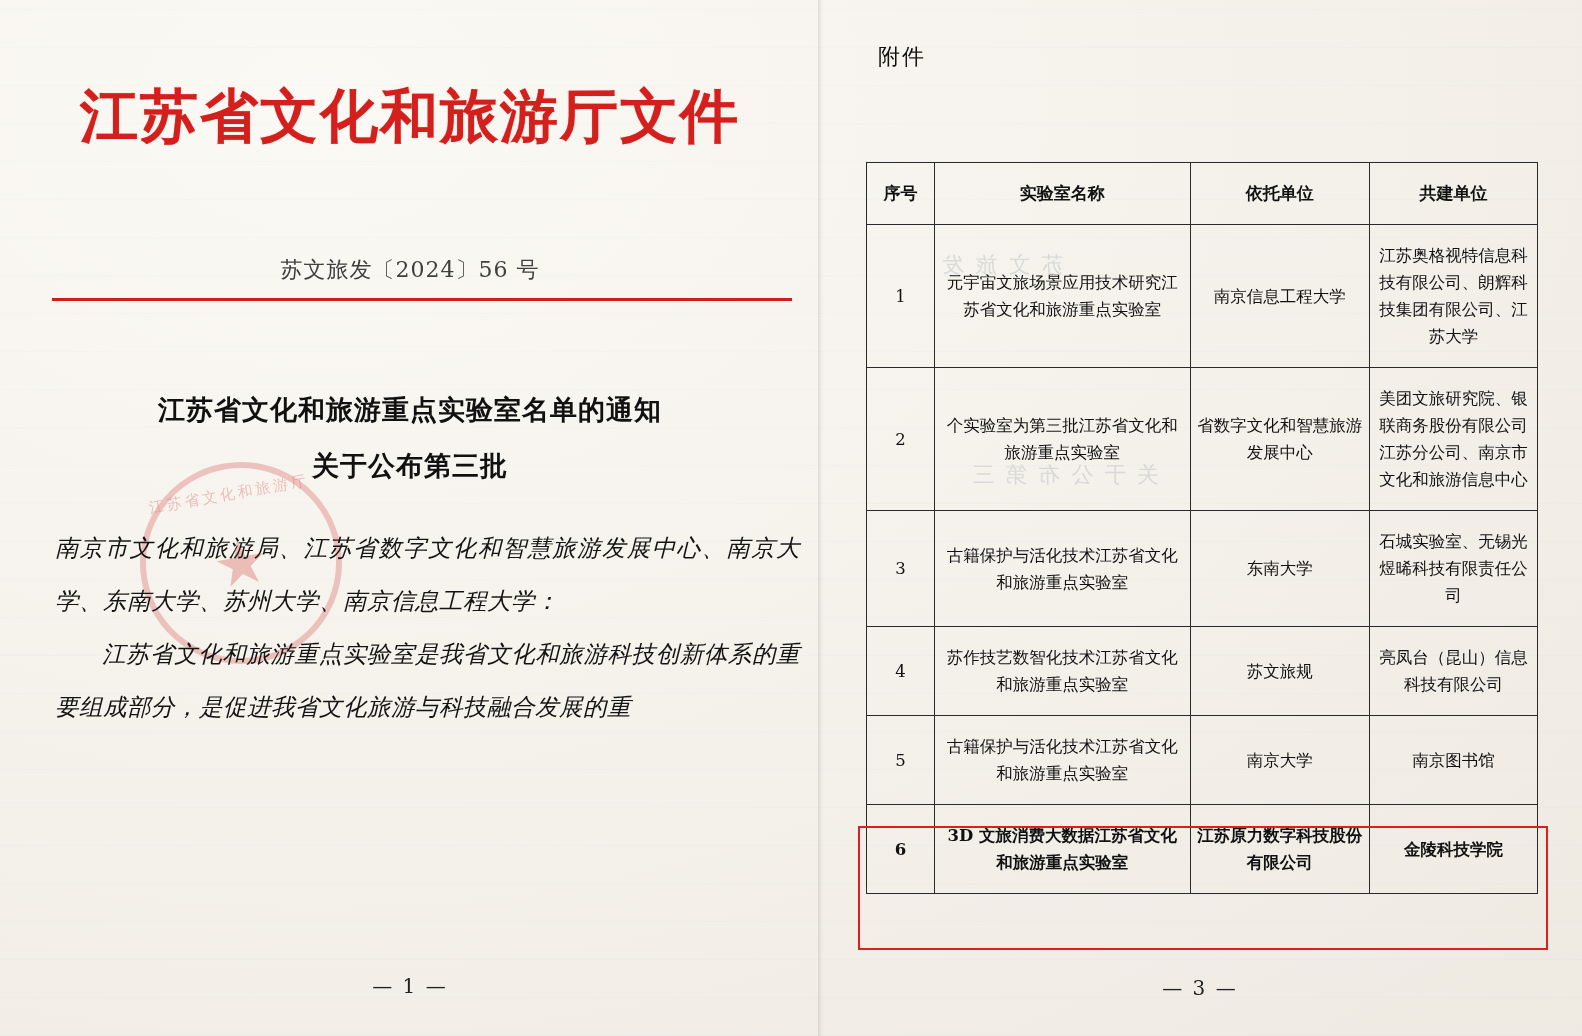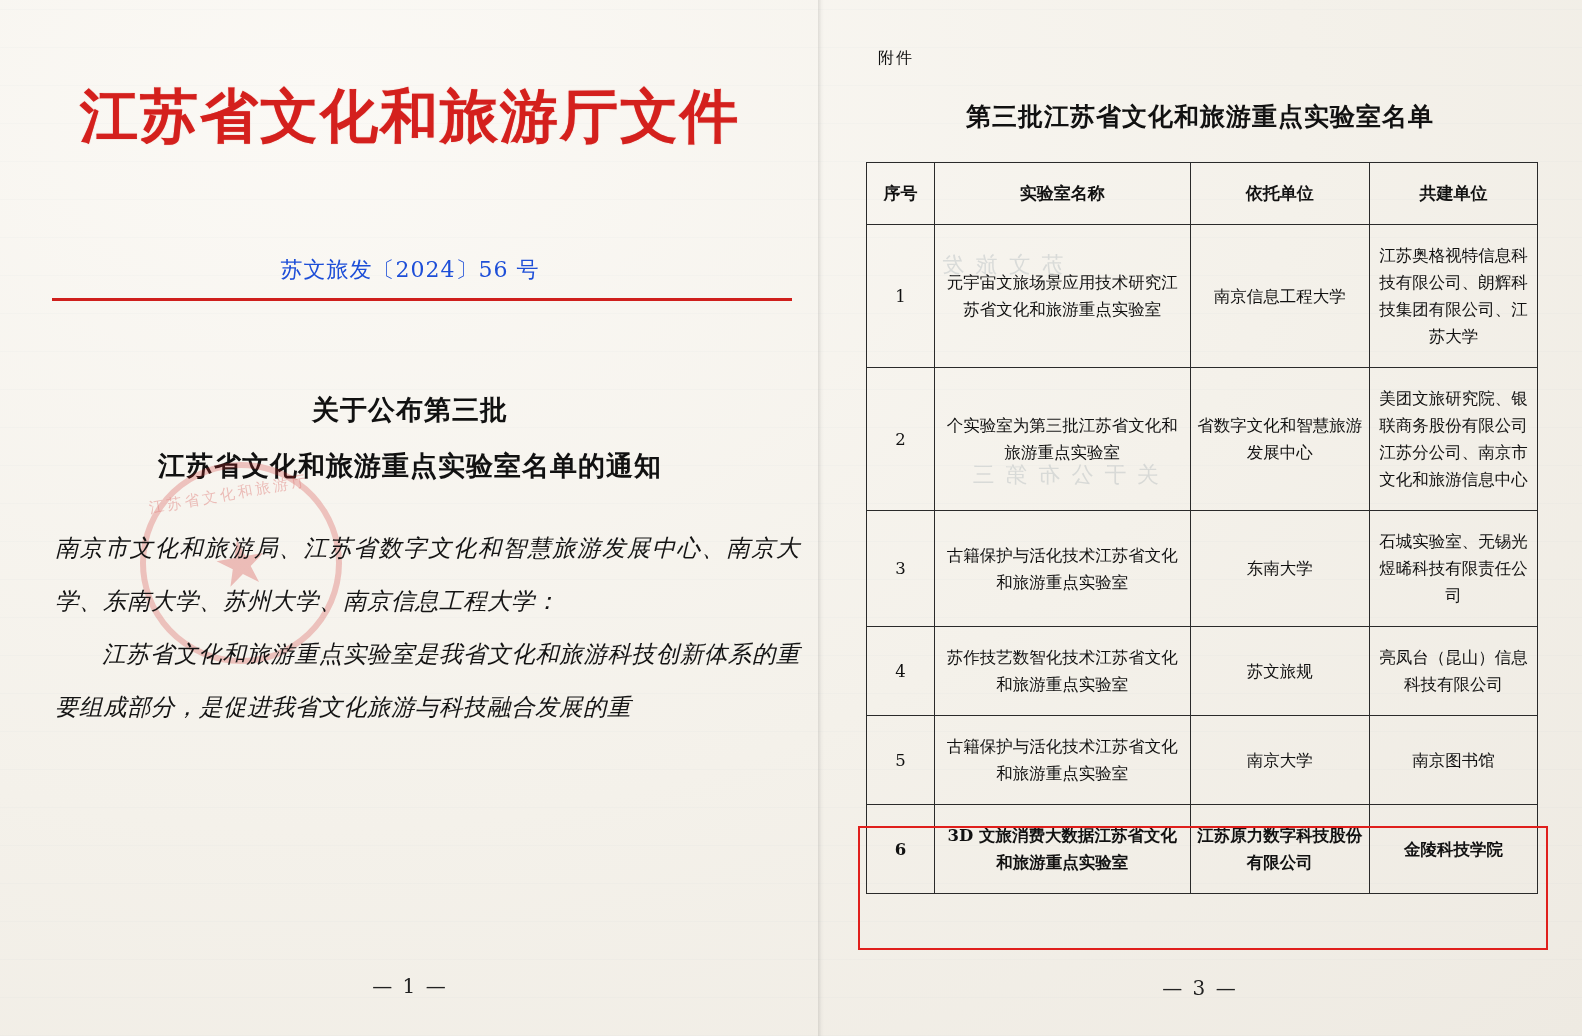--- a/index.html
+++ b/index.html
@@ -39,21 +39,21 @@
     color:#d4201d;
     font-family:"DejaVu Serif","Liberation Serif",serif;
     font-weight:700;
     font-size:58px;
     letter-spacing:2px;
     text-shadow:0 0 1px rgba(212,32,29,.6);
     white-space:nowrap;
   }
   .doc-number{
     position:absolute;left:60px;top:255px;width:700px;
-    text-align:center;font-size:22px;color:#1d4ed8;letter-spacing:1px;
+    text-align:center;font-size:22px;color:#404040;letter-spacing:1px;
   }
   .red-rule{
     position:absolute;left:52px;top:298px;width:740px;height:3px;
     background:#cf1f1c;
   }
   .notice-title{
     position:absolute;left:60px;top:382px;width:700px;
     text-align:center;font-size:27px;font-weight:700;color:#111;
     line-height:56px;letter-spacing:1px;
   }
@@ -88,21 +88,21 @@
     padding-top:16px;box-sizing:border-box;
   }
   .page-num-left{
     position:absolute;left:0;right:0;bottom:38px;text-align:center;
     font-size:20px;color:#222;letter-spacing:2px;
   }
   .page-num-left{left:60px;width:700px;}
 
   
   .attach-label{
-    position:absolute;left:58px;top:48px;font-size:16px;color:#111;letter-spacing:2px;
+    position:absolute;left:58px;top:42px;font-size:22px;color:#111;letter-spacing:2px;
   }
   .table-title{
     position:absolute;left:30px;top:100px;width:700px;text-align:center;
     font-size:25px;font-weight:700;color:#111;letter-spacing:1px;
   }
   table.list{
     position:absolute;left:46px;top:162px;
     width:672px;
     border-collapse:collapse;
     font-size:16.5px;
@@ -146,22 +146,22 @@
 
 <div class="page page-left">
 
   <div class="doc-title">江苏省文化和旅游厅文件</div>
 
   <div class="doc-number">苏文旅发〔2024〕56 号</div>
 
   <div class="red-rule"></div>
 
   <div class="notice-title">
+    <div>江苏省文化和旅游重点实验室名单的通知</div>
     <div>关于公布第三批</div>
-    <div>江苏省文化和旅游重点实验室名单的通知</div>
   </div>
 
   <div class="seal">
     <div class="seal-text">江苏省文化和旅游厅</div>
     <div class="seal-star">★</div>
   </div>
 
   <div class="body-text">
     <p>南京市文化和旅游局、江苏省数字文化和智慧旅游发展中心、南京大学、东南大学、苏州大学、南京信息工程大学：</p>
     <p class="indent">江苏省文化和旅游重点实验室是我省文化和旅游科技创新体系的重要组成部分，是促进我省文化旅游与科技融合发展的重</p>
@@ -172,21 +172,20 @@
 
 <div class="gutter"></div>
 
 <div class="page page-right">
 
   <div class="ghost" style="left:120px;top:250px;">苏 文 旅 发</div>
   <div class="ghost" style="left:150px;top:460px;">关 于 公 布 第 三</div>
 
   <div class="attach-label">附件</div>
 
-  <div class="table-title">第三批江苏省文化和旅游重点实验室名单</div>
 
   <table class="list">
     <thead>
       <tr>
         <th class="col-no">序号</th>
         <th class="col-name">实验室名称</th>
         <th class="col-host">依托单位</th>
         <th class="col-co">共建单位</th>
       </tr>
     </thead>

